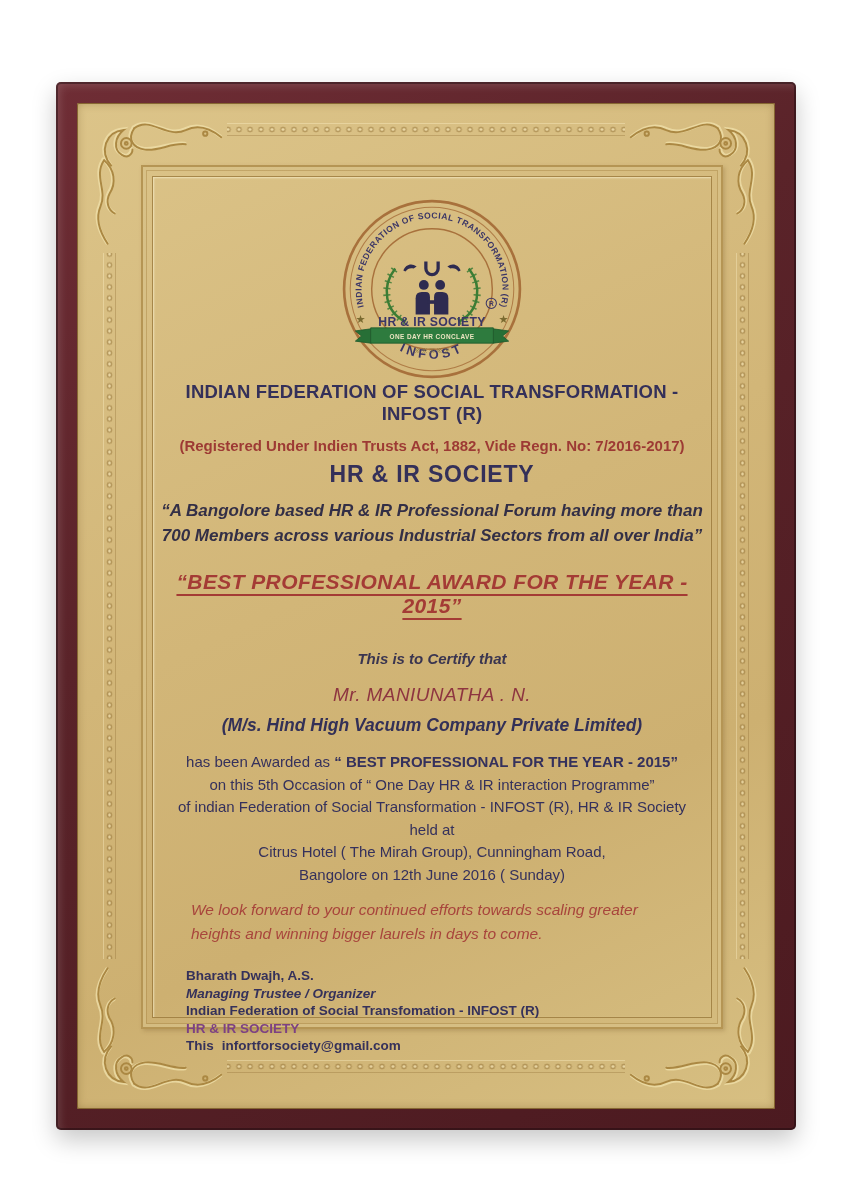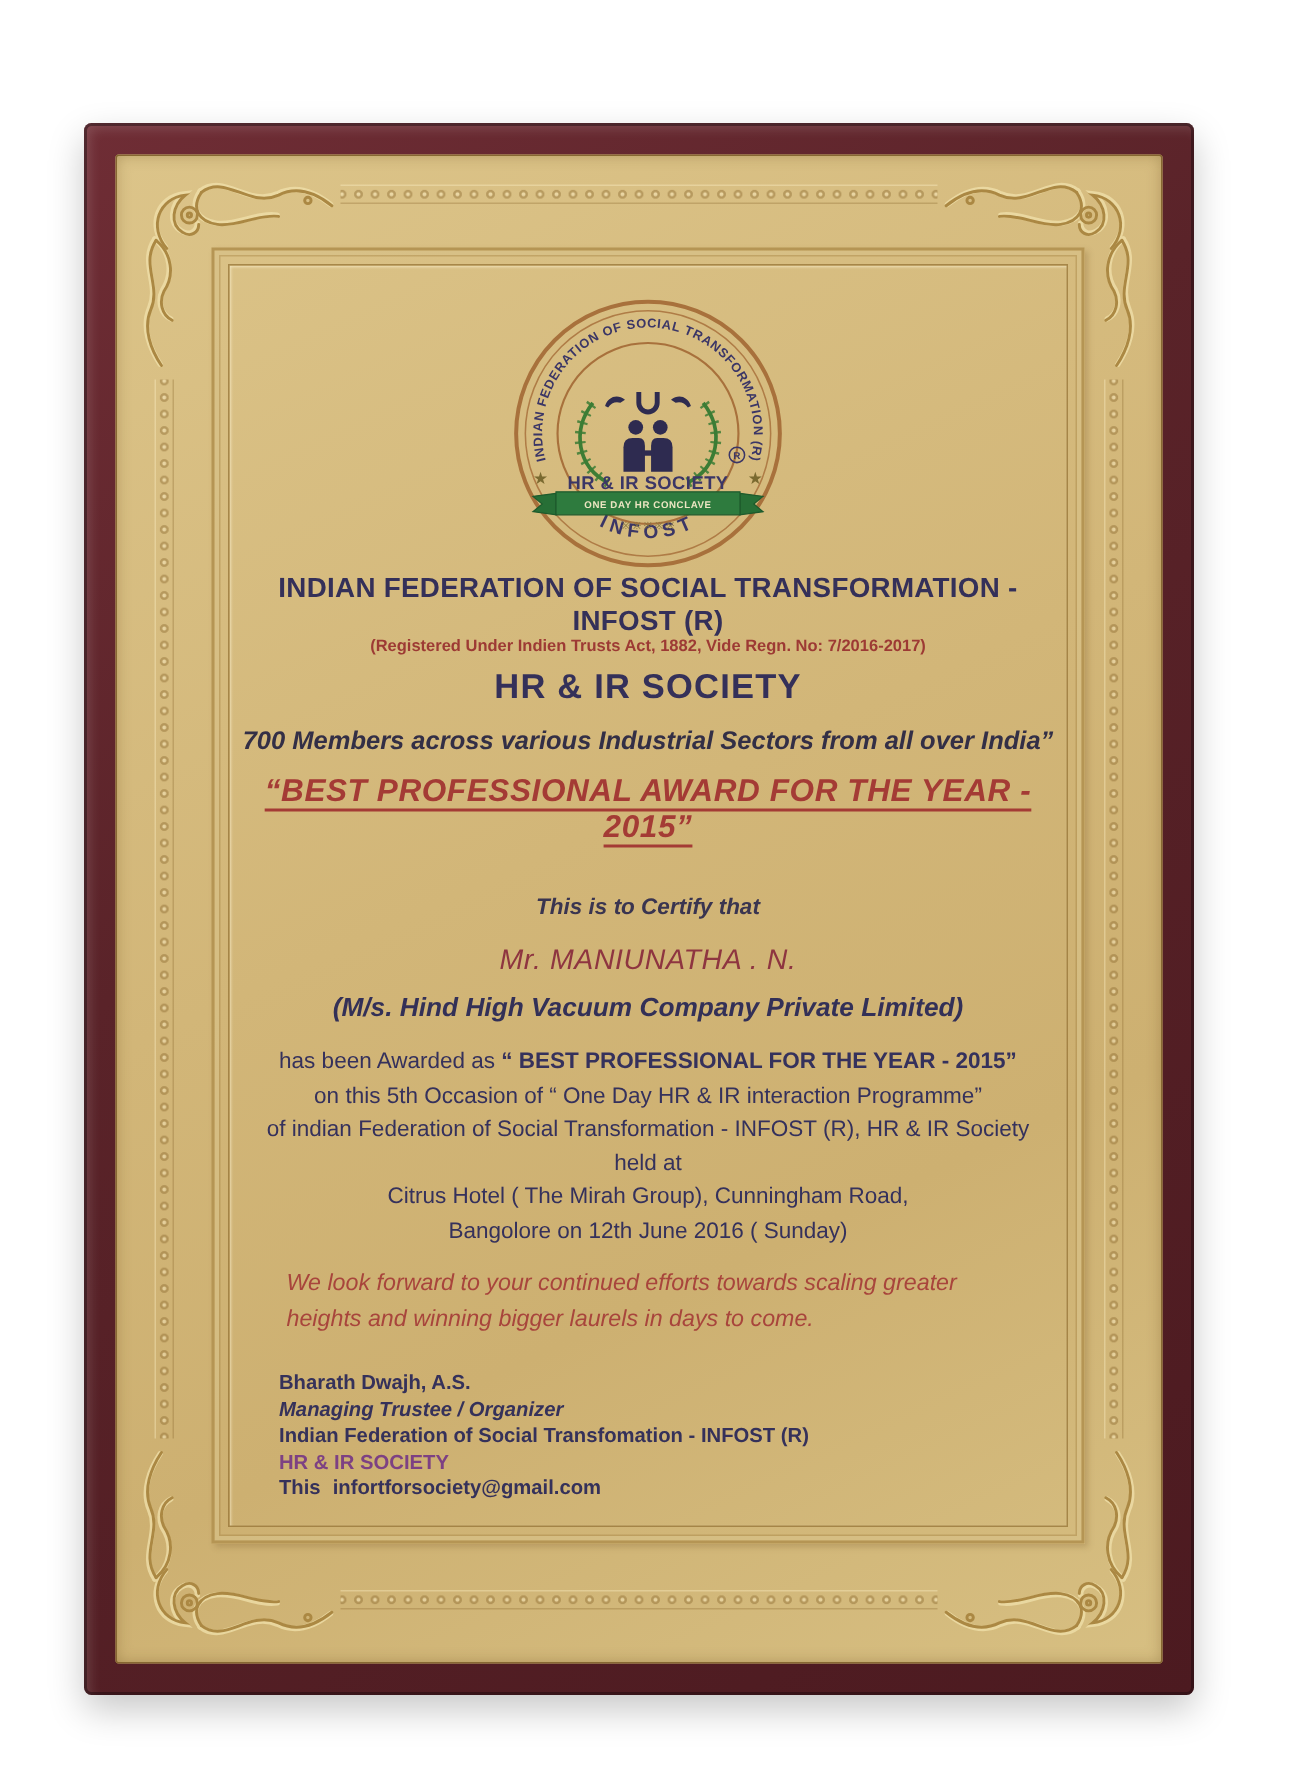--- a/index.html
+++ b/index.html
@@ -38,24 +38,24 @@
   .bevel{position:absolute;left:64px;right:52px;top:62px;bottom:80px;
          border:2px solid #b59554;
          box-shadow:inset 0 0 0 3px rgba(233,215,160,.55), inset 0 0 0 4px rgba(160,125,60,.4),
                     2px 2px 4px rgba(110,80,35,.25);}
   .bevel-inner{position:absolute;inset:9px;border:1px solid rgba(150,116,55,.75);
          box-shadow:inset 1px 1px 2px rgba(255,248,220,.6);}
   
   .content{position:absolute;inset:0;text-align:center;color:#35315a;}
   .emblem{display:block;margin:20px auto 0;width:184px;height:184px;}
   .org-line{font-size:18.5px;font-weight:bold;letter-spacing:.2px;color:#343059;}
-  .reg-line{font-size:11px;font-weight:bold;color:#9d3a34;}
+  .reg-line{margin-top:12px;font-size:15px;font-weight:bold;color:#9d3a34;}
   .society-line{margin-top:7px;font-size:23px;font-weight:bold;letter-spacing:.8px;color:#343059;}
   .forum{margin-top:10px;font-size:17px;font-weight:bold;font-style:italic;line-height:25px;color:#332f46;}
-  .heading{margin-top:10px;font-size:21px;font-weight:bold;font-style:italic;letter-spacing:.4px;
+  .heading{margin-top:22px;font-size:21px;font-weight:bold;font-style:italic;letter-spacing:.4px;
            color:#a43b35;text-decoration:underline;text-decoration-thickness:2px;text-underline-offset:5px;}
   .certify{margin-top:32px;font-size:15px;font-style:italic;font-weight:bold;color:#3a3550;}
   .recipient{margin-top:17px;font-size:19px;font-weight:normal;font-style:italic;letter-spacing:.4px;color:#8e3540;}
   .company{margin-top:9px;font-size:17.5px;font-weight:bold;font-style:italic;color:#333057;}
   .body-par{margin-top:15px;font-size:15px;line-height:22.5px;color:#35315c;}
   .body-par b{font-weight:bold;}
   .closing{margin-top:12px;text-align:left;padding-left:38px;font-size:15.5px;font-weight:normal;
            font-style:italic;line-height:24px;color:#a8453c;}
   .signature{margin-top:21px;text-align:left;padding-left:33px;font-size:13.5px;line-height:17.5px;
              font-weight:bold;color:#35315a;}
@@ -158,20 +158,21 @@
                 <polygon points="30,128 150,128 150,143 30,143" fill="#2e7b3e" stroke="#1e5a2c" stroke-width=".8"></polygon>
                 <text x="90" y="138.6" text-anchor="middle" font-size="6.3" font-weight="bold" fill="#ece5c2" letter-spacing=".4">ONE DAY HR CONCLAVE</text>
               </g>
               <text x="90" y="152.5" text-anchor="middle" font-size="6.5" fill="#85763f">※ ※ ※ ※ ※</text>
             </svg>
 
             <div class="org-line">INDIAN FEDERATION OF SOCIAL TRANSFORMATION - INFOST (R)</div>
             <div class="reg-line">(Registered Under Indien Trusts Act, 1882, Vide Regn. No: 7/2016-2017)</div>
             <div class="society-line">HR &amp; IR SOCIETY</div>
             <div class="forum">
+              <div>“A Bangolore based HR &amp; IR Professional Forum having more than</div>
               <div>700 Members across various Industrial Sectors from all over India”</div>
             </div>
 
             <div class="heading">“BEST PROFESSIONAL AWARD FOR THE YEAR - 2015”</div>
             <div class="certify">This is to Certify that</div>
             <div class="recipient">Mr. MANIUNATHA . N.</div>
             <div class="company">(M/s. Hind High Vacuum Company Private Limited)</div>
 
             <div class="body-par">
               <div><span>has been Awarded as </span><b>“ BEST PROFESSIONAL FOR THE YEAR - 2015”</b></div>

